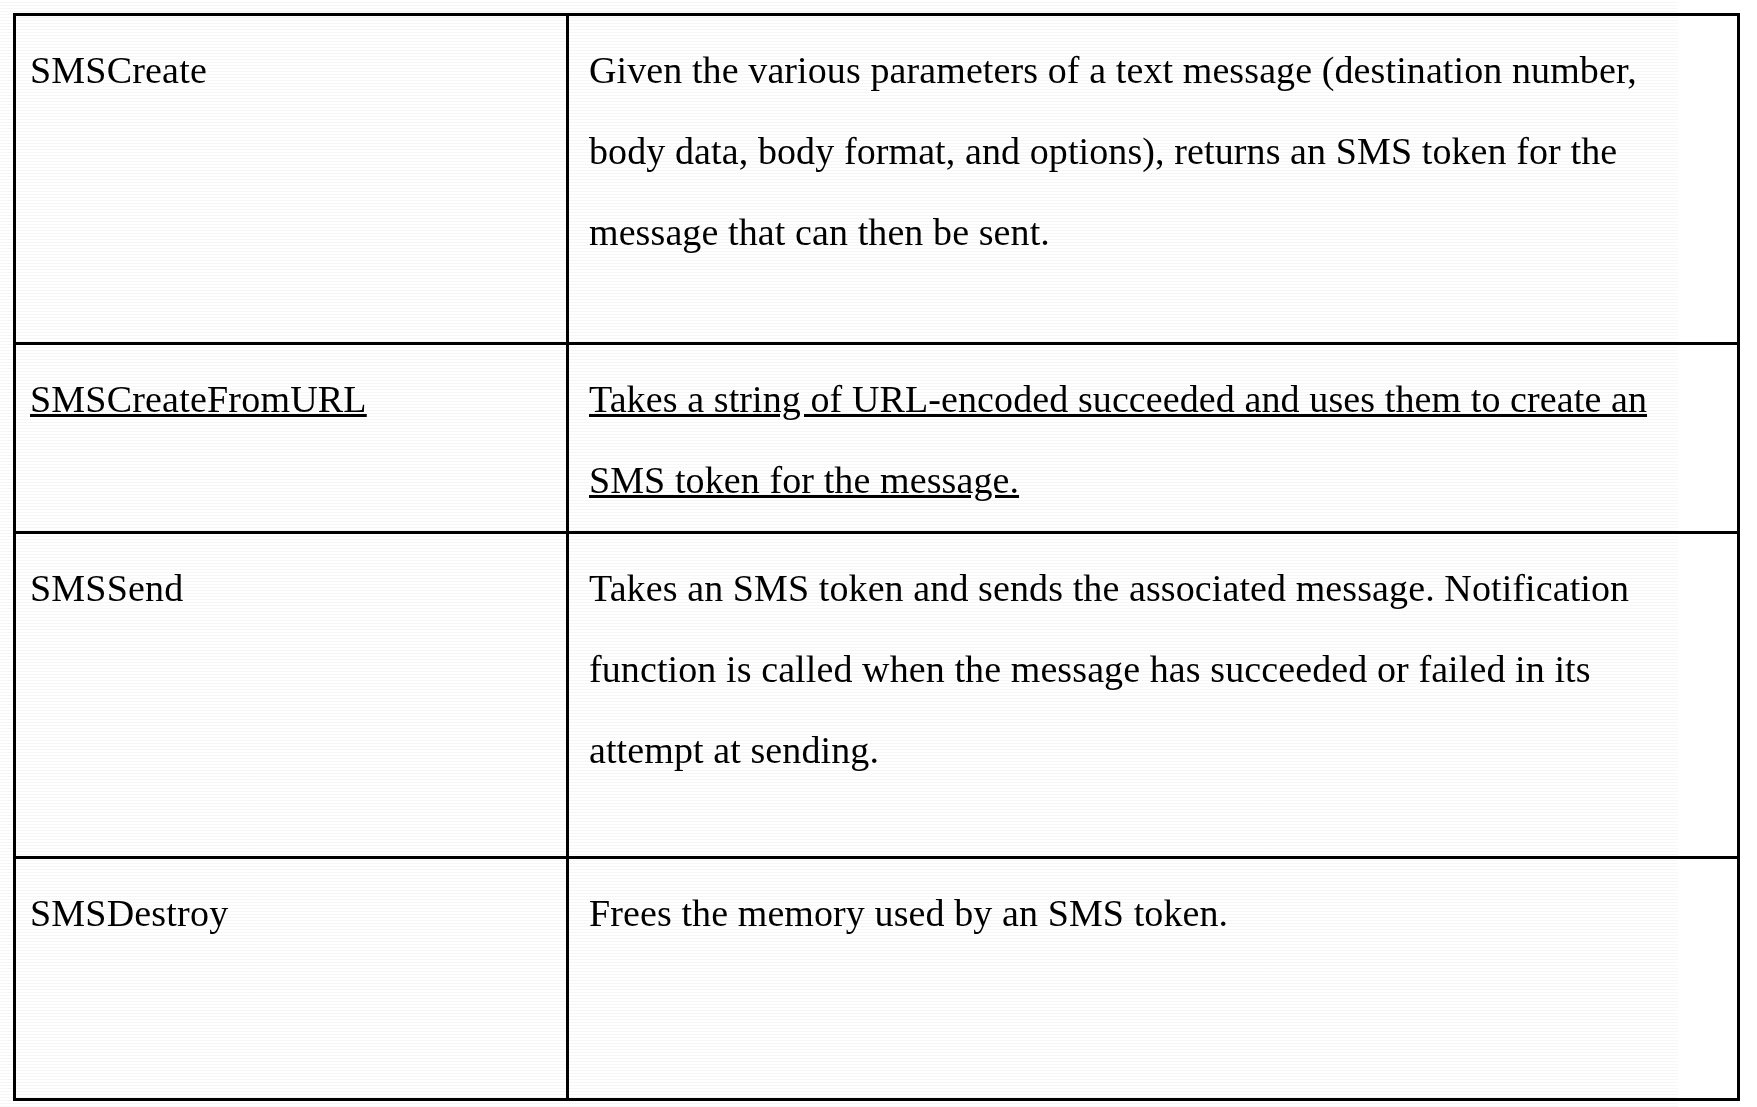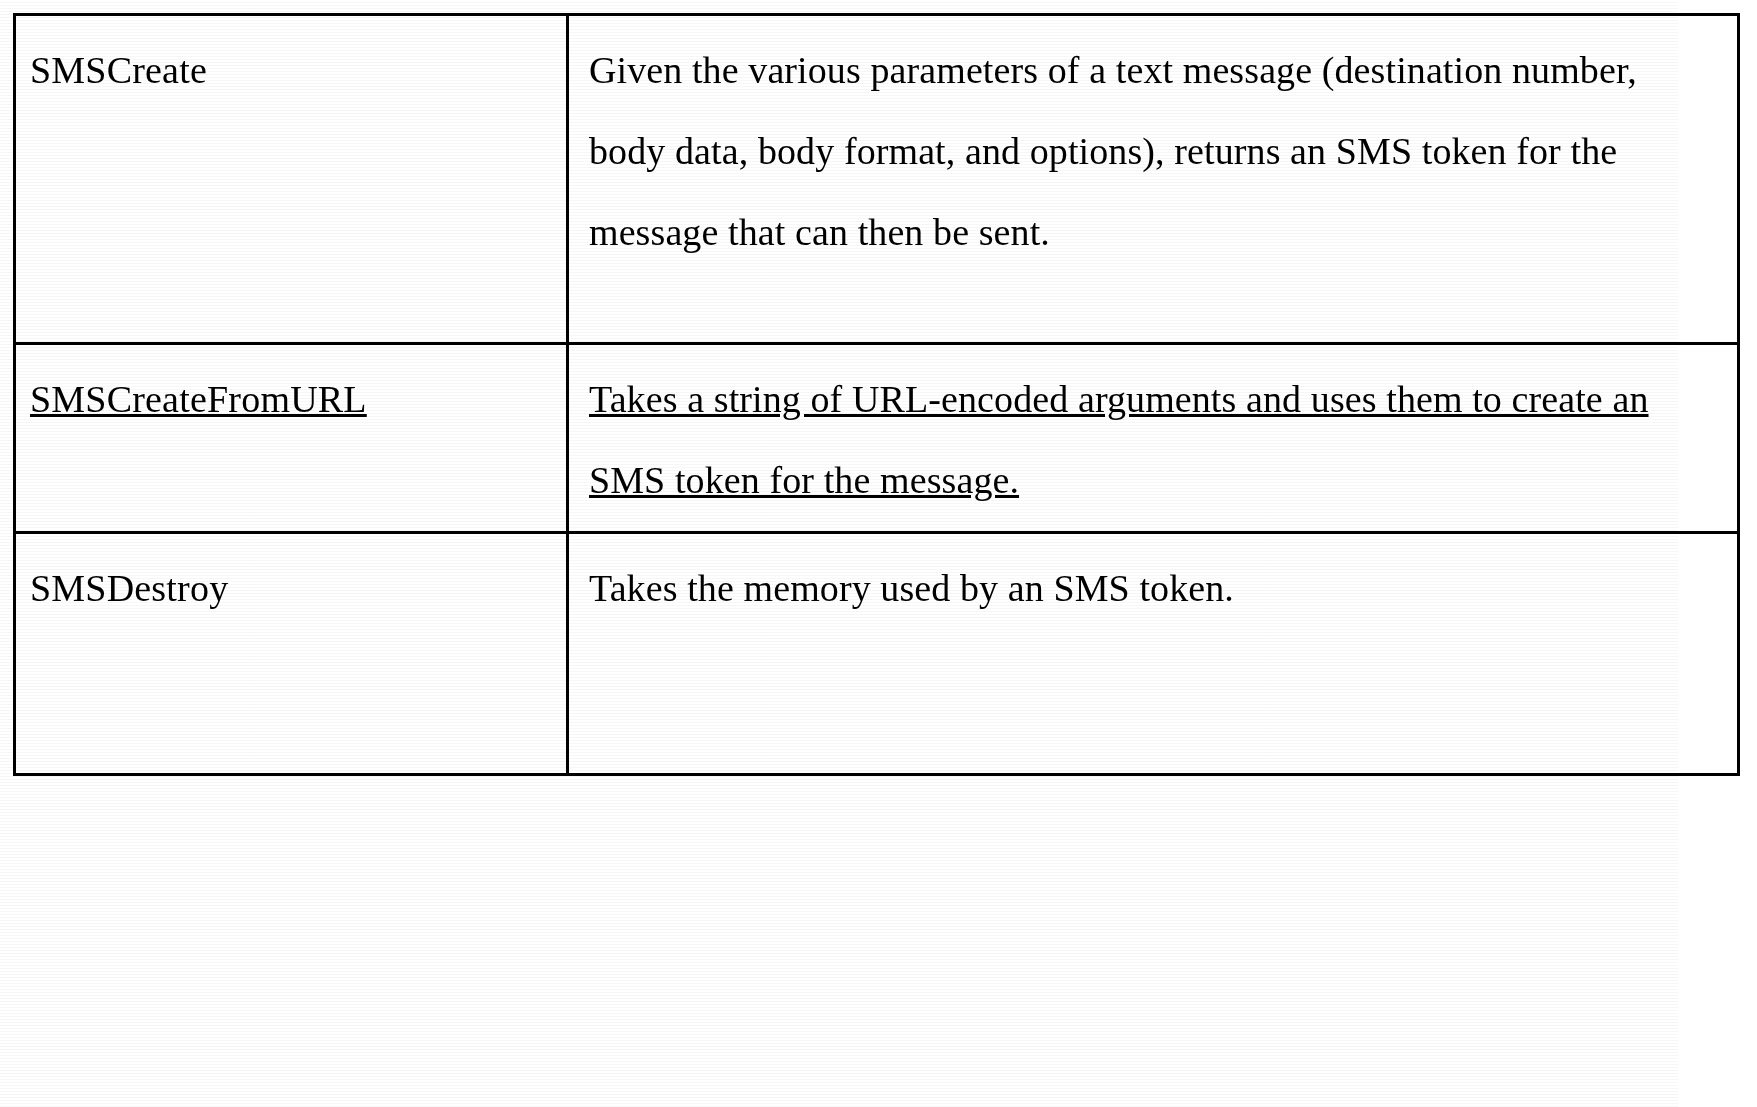--- a/index.html
+++ b/index.html
@@ -113,35 +113,47 @@
       </tr>
 
       <tr class="row-1">
         <td class="cell-name">
           <div class="cell-inner">
             <span class="fn-name">SMSCreateFromURL</span>
           </div>
         </td>
         <td class="cell-desc">
           <div class="cell-inner">
-            <span class="desc-text">Takes a string of URL-encoded arguments and uses them to create an SMS token for the message.</span>
+            <span class="desc-text">Takes a string of URL-encoded succeeded and uses them to create an SMS token for the message.</span>
           </div>
         </td>
       </tr>
 
+      <tr class="row-2">
+        <td class="cell-name">
+          <div class="cell-inner">
+            <span class="fn-name">SMSSend</span>
+          </div>
+        </td>
+        <td class="cell-desc">
+          <div class="cell-inner">
+            <span class="desc-text">Takes an SMS token and sends the associated message. Notification function is called when the message has succeeded or failed in its attempt at sending.</span>
+          </div>
+        </td>
+      </tr>
 
       <tr class="row-3">
         <td class="cell-name">
           <div class="cell-inner">
             <span class="fn-name">SMSDestroy</span>
           </div>
         </td>
         <td class="cell-desc">
           <div class="cell-inner">
-            <span class="desc-text">Takes the memory used by an SMS token.</span>
+            <span class="desc-text">Frees the memory used by an SMS token.</span>
           </div>
         </td>
       </tr>
 
     </tbody>
   </table>
 
   <div class="scan-noise"></div>
 </div>
 

